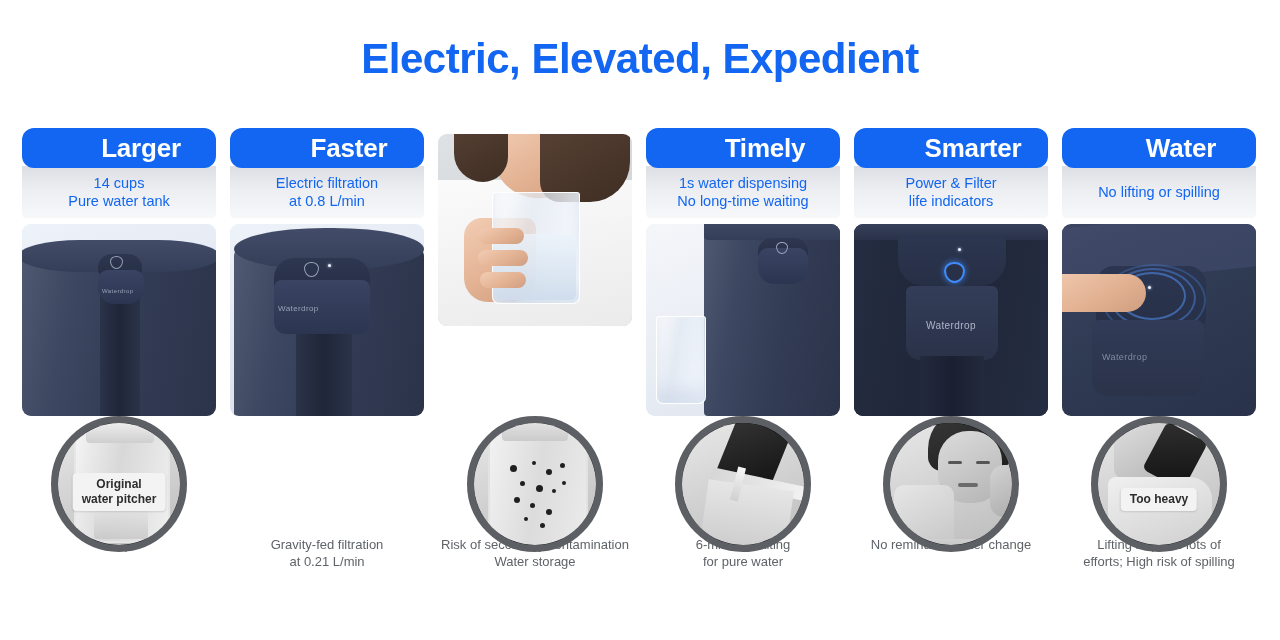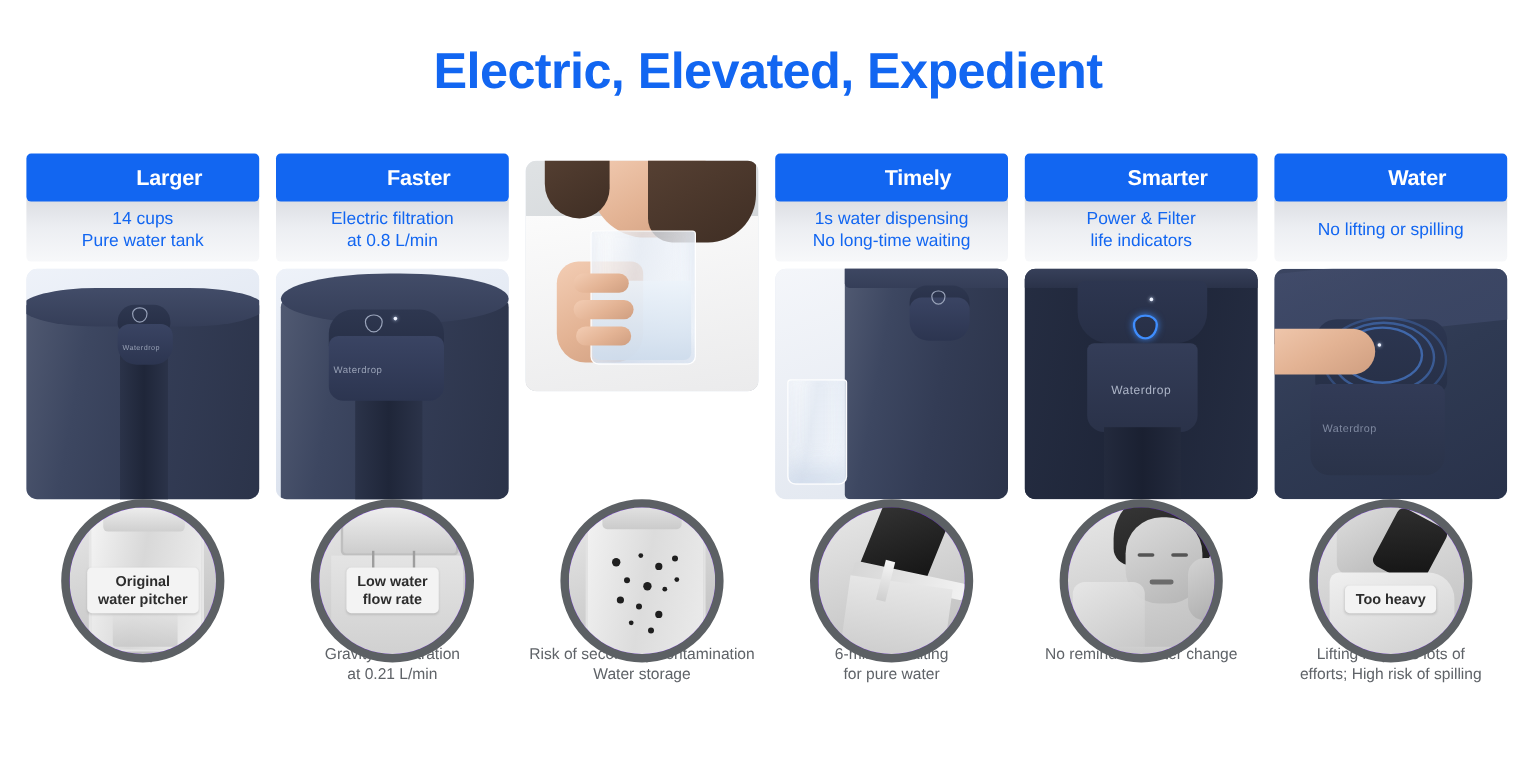--- a/index.html
+++ b/index.html
@@ -41,24 +41,24 @@
     width: 194px;
     flex: 0 0 194px;
     display: flex;
     flex-direction: column;
     position: relative;
   }
 
   
   .pill {
     height: 40px;
-    border-radius: 4px;
+    border-radius: 12px;
     background: #1266f1;
     color: #ffffff;
-    font-size: 18px;
+    font-size: 26px;
     font-weight: bold;
     display: flex;
     align-items: center;
     justify-content: center;
     position: relative;
     z-index: 3;
     letter-spacing: -0.2px;
     padding-left: 44px;
   }
 
@@ -179,21 +179,21 @@
     border: 2px solid rgba(74,128,214,0.75);
   }
 
   
   .circle {
     position: absolute;
     width: 136px;
     height: 136px;
     border-radius: 50%;
     border: 7px solid #5c6064;
-    background: #6d28d9;
+    background: #000000;
     overflow: hidden;
     left: 50%;
     transform: translateX(-50%);
     top: 288px;
     z-index: 6;
     box-sizing: border-box;
   }
   .circle-inner {
     position: absolute;
     inset: 0;
@@ -294,33 +294,20 @@
     <div class="photo">
       <div class="bg-soft"></div>
       <div class="body-tank" style="left:4px; top:24px; width:190px; height:176px; border-radius:8px;"></div>
       <div class="lid" style="left:4px; top:4px; width:190px; height:42px; border-radius:50%/22px;"></div>
       <div class="column-stem" style="left:66px; top:96px; width:56px; height:104px;"></div>
       <div class="spout-top" style="left:44px; top:34px; width:96px; height:38px; border-radius:20px 20px 8px 8px;"></div>
       <div class="spout" style="left:44px; top:56px; width:96px; height:54px; border-radius:8px 8px 12px 12px;"></div>
       <div class="drop-ind" style="left:74px; top:38px; width:13px; height:13px; border-width:1.5px; box-shadow:none; border-color:#9aa4bb;"></div>
       <div class="led" style="left:98px; top:40px;"></div>
       <div class="brand" style="left:48px; top:80px; font-size:8px;">Waterdrop</div>
-    </div>
-    <div class="circle">
-      <div class="circle-inner">
-        <div class="circ-bg"></div>
-        <div style="position:absolute; left:18px; top:-4px; width:94px; height:40px; border-radius:4px; background:linear-gradient(180deg,#f0f0f0,#cdcdcd); border:2px solid #bfbfbf;"></div>
-        <div style="position:absolute; left:10px; top:40px; width:110px; height:84px; background:linear-gradient(180deg,#e4e4e4,#d0d0d0);"></div>
-        <div style="position:absolute; left:44px; top:36px; width:2px; height:24px; background:#9e9e9e;"></div>
-        <div style="position:absolute; left:78px; top:36px; width:2px; height:24px; background:#9e9e9e;"></div>
-      </div>
-      <div class="badge">
-        <span>Low water</span>
-        <span>flow rate</span>
-      </div>
     </div>
   </div>
 
   <div class="column">
     <div class="photo">
       <div style="position:absolute; inset:0; background:linear-gradient(160deg,#dfe2e4 0%,#cfd3d6 60%,#c4c9cd 100%);"></div>
       <div class="shirt" style="left:0; top:46px; width:194px; height:146px;"></div>
       <div class="skin" style="left:54px; top:-10px; width:96px; height:74px; border-radius:0 0 46px 46px;"></div>
       <div class="hair" style="left:102px; top:-28px; width:90px; height:96px; border-radius:0 0 40px 20px;"></div>
       <div class="hair" style="left:16px; top:-30px; width:54px; height:78px; border-radius:0 0 26px 30px;"></div>

